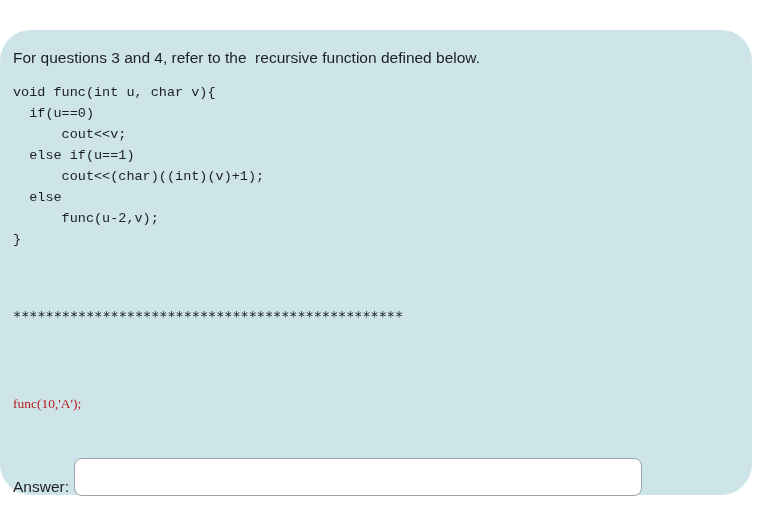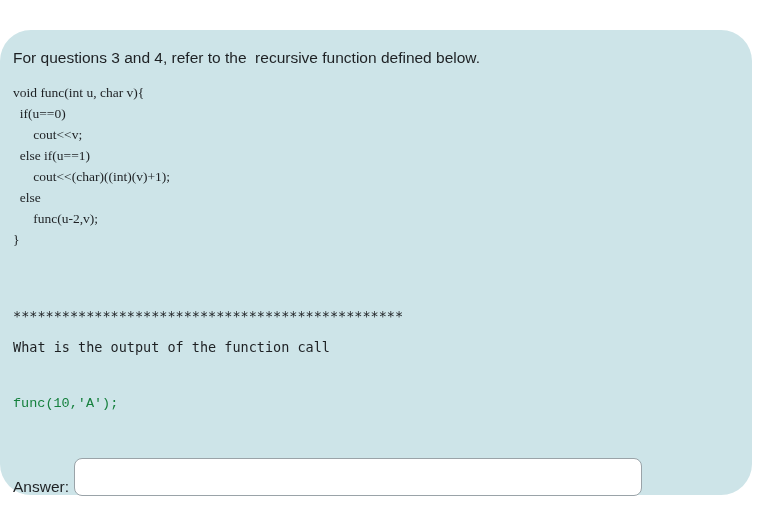--- a/index.html
+++ b/index.html
@@ -36,21 +36,21 @@
     font-size: 15.5px;
     line-height: 20px;
     color: #1d2023;
     white-space: pre;
   }
 
   .code-block {
     position: absolute;
     left: 13px;
     top: 52px;
-    font-family: Liberation Serif, serif;
+    font-family: Liberation Mono, monospace;
     font-size: 13.5px;
     line-height: 21px;
     color: #1d2023;
     white-space: pre;
     margin: 0;
   }
 
   .separator-line {
     position: absolute;
     left: 13px;
@@ -71,24 +71,24 @@
     font-size: 13.5px;
     line-height: 21px;
     color: #1d2023;
     white-space: pre;
   }
 
   .call-line {
     position: absolute;
     left: 13px;
     top: 363px;
-    font-family: Liberation Mono, monospace;
+    font-family: Liberation Serif, serif;
     font-size: 13.5px;
     line-height: 21px;
-    color: #15803d;
+    color: #b91c1c;
     white-space: pre;
   }
 
   #answer-row {
     position: absolute;
     left: 13px;
     top: 426px;
     width: 645px;
     height: 40px;
     display: flex;
@@ -130,21 +130,20 @@
   if(u==0)
       cout&lt;&lt;v;
   else if(u==1)
       cout&lt;&lt;(char)((int)(v)+1);
   else
       func(u-2,v);
 }</pre>
 
   <div class="separator-line">************************************************</div>
 
-  <div class="question-line">What is the output of the function call</div>
 
   <div class="call-line">func(10,'A');</div>
 
   <div id="answer-row">
     <span class="answer-label">Answer:</span>
     <input class="answer-input" type="text" placeholder="" style="">
   </div>
 
 </div>
 

